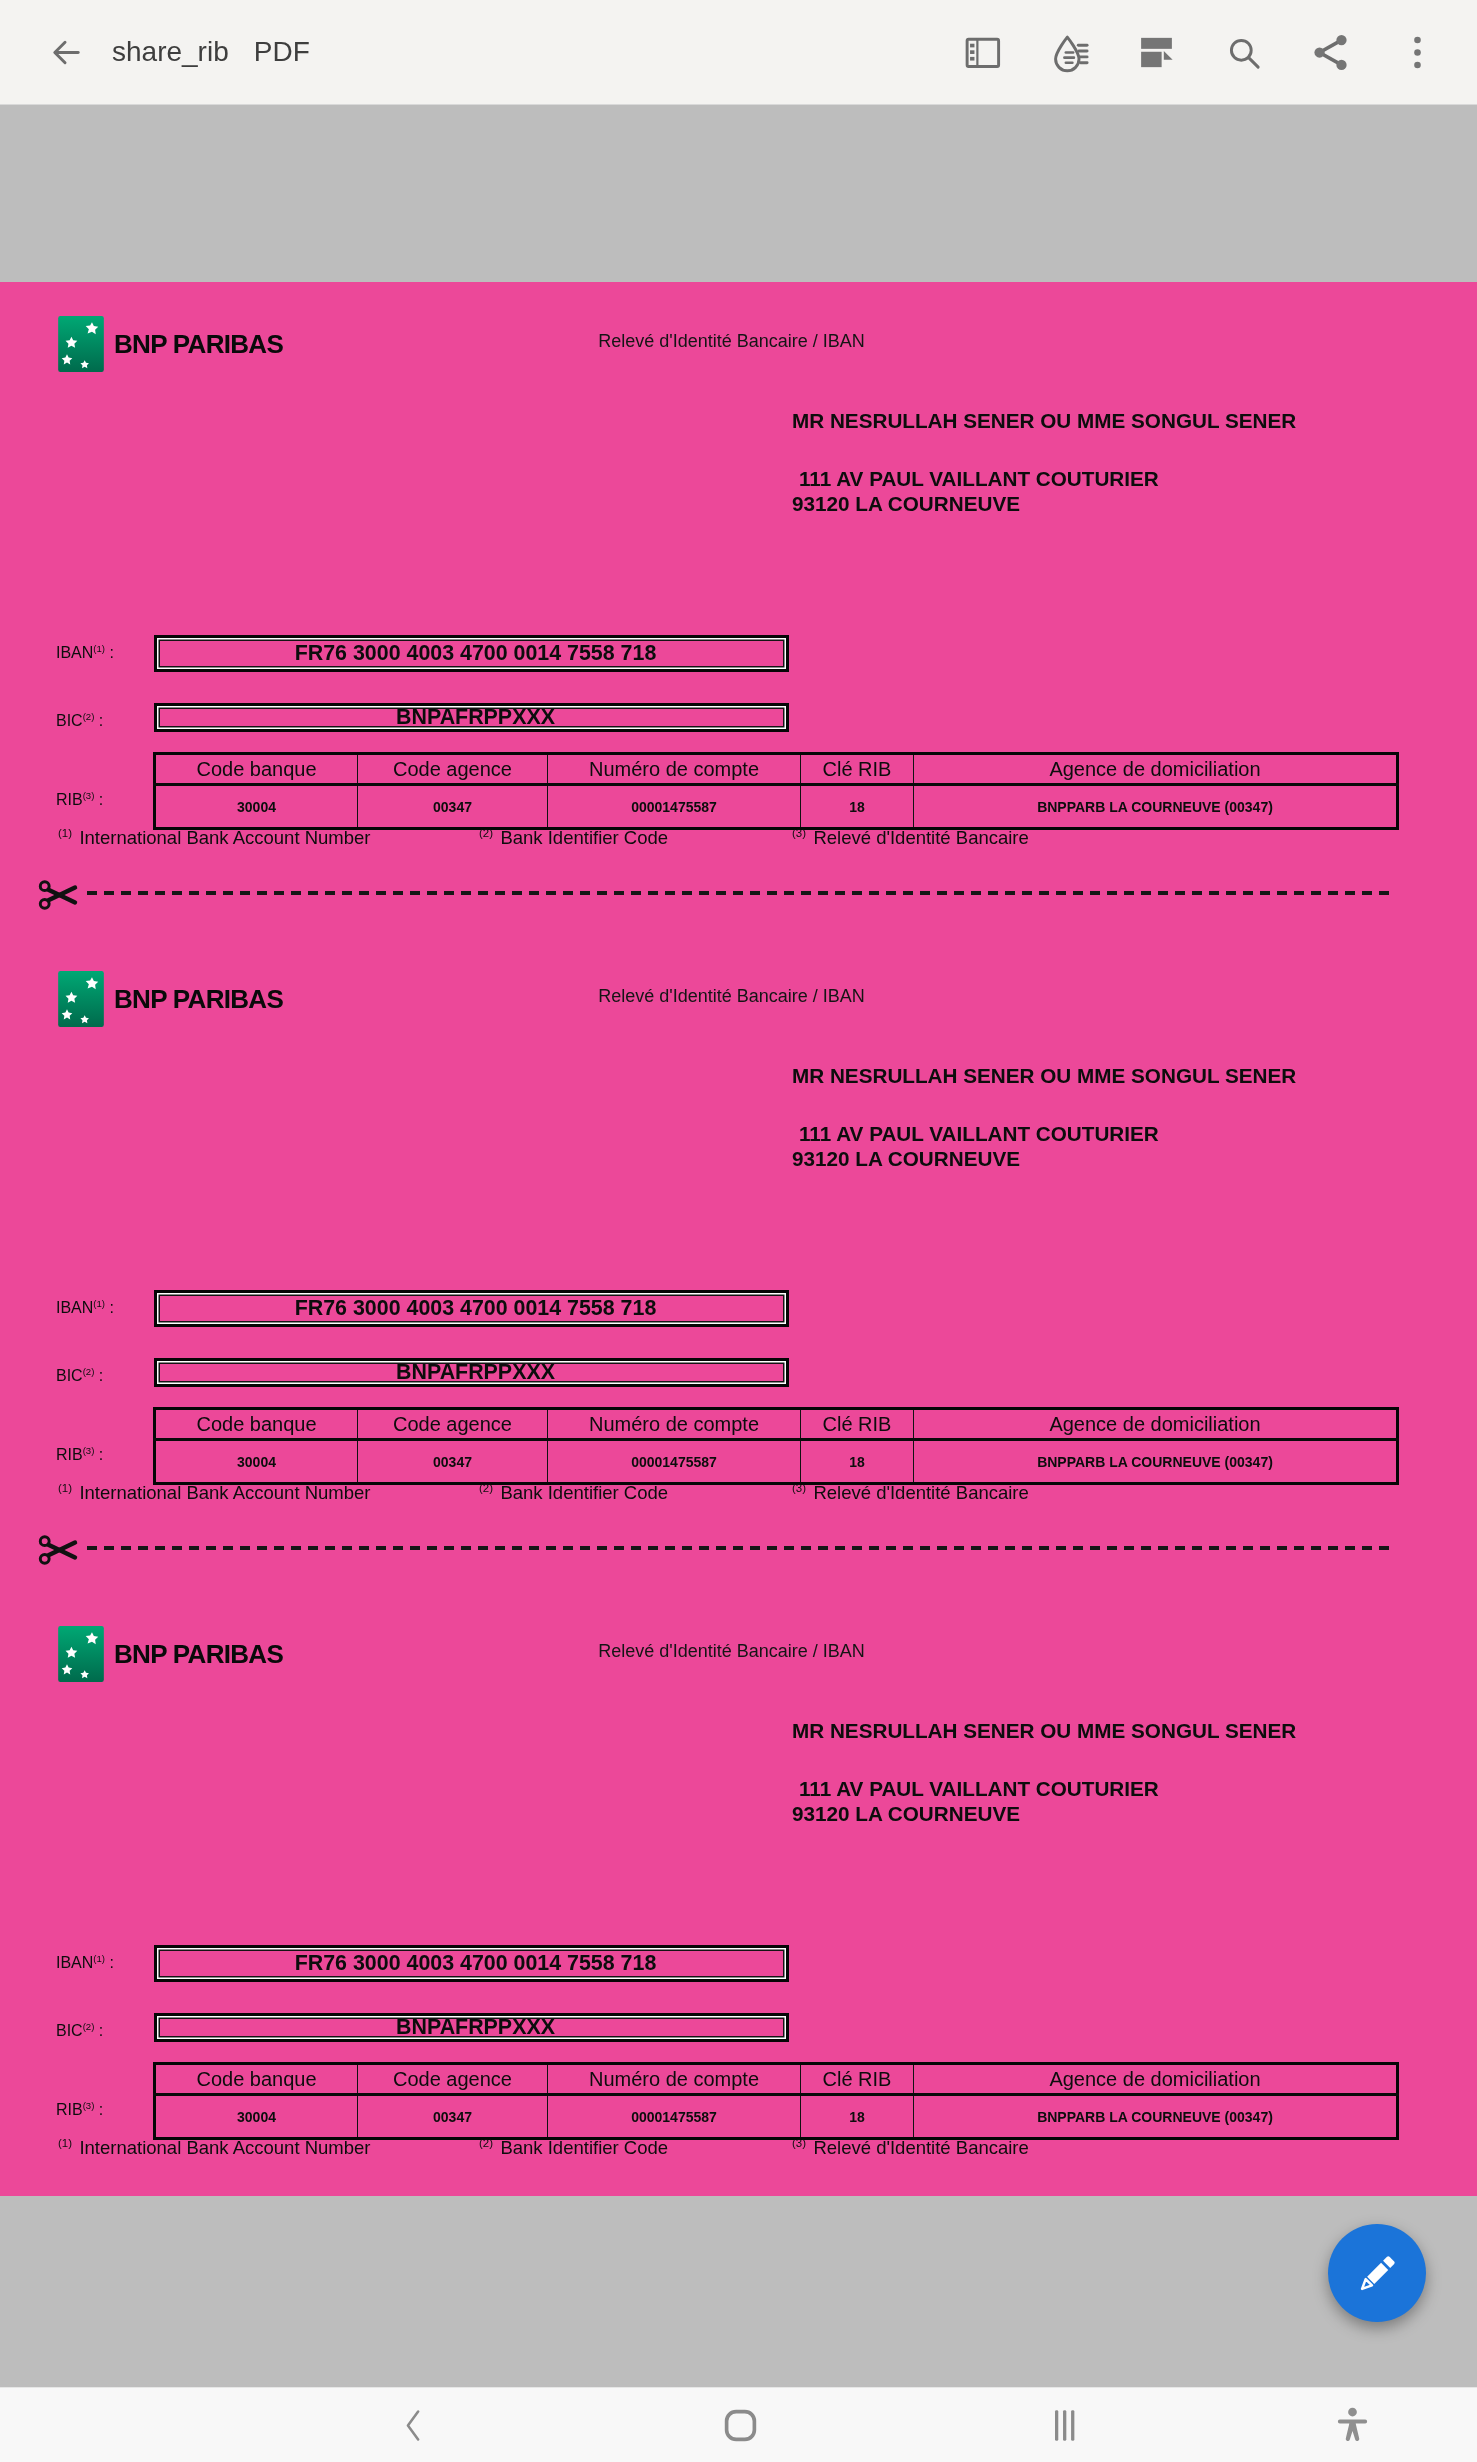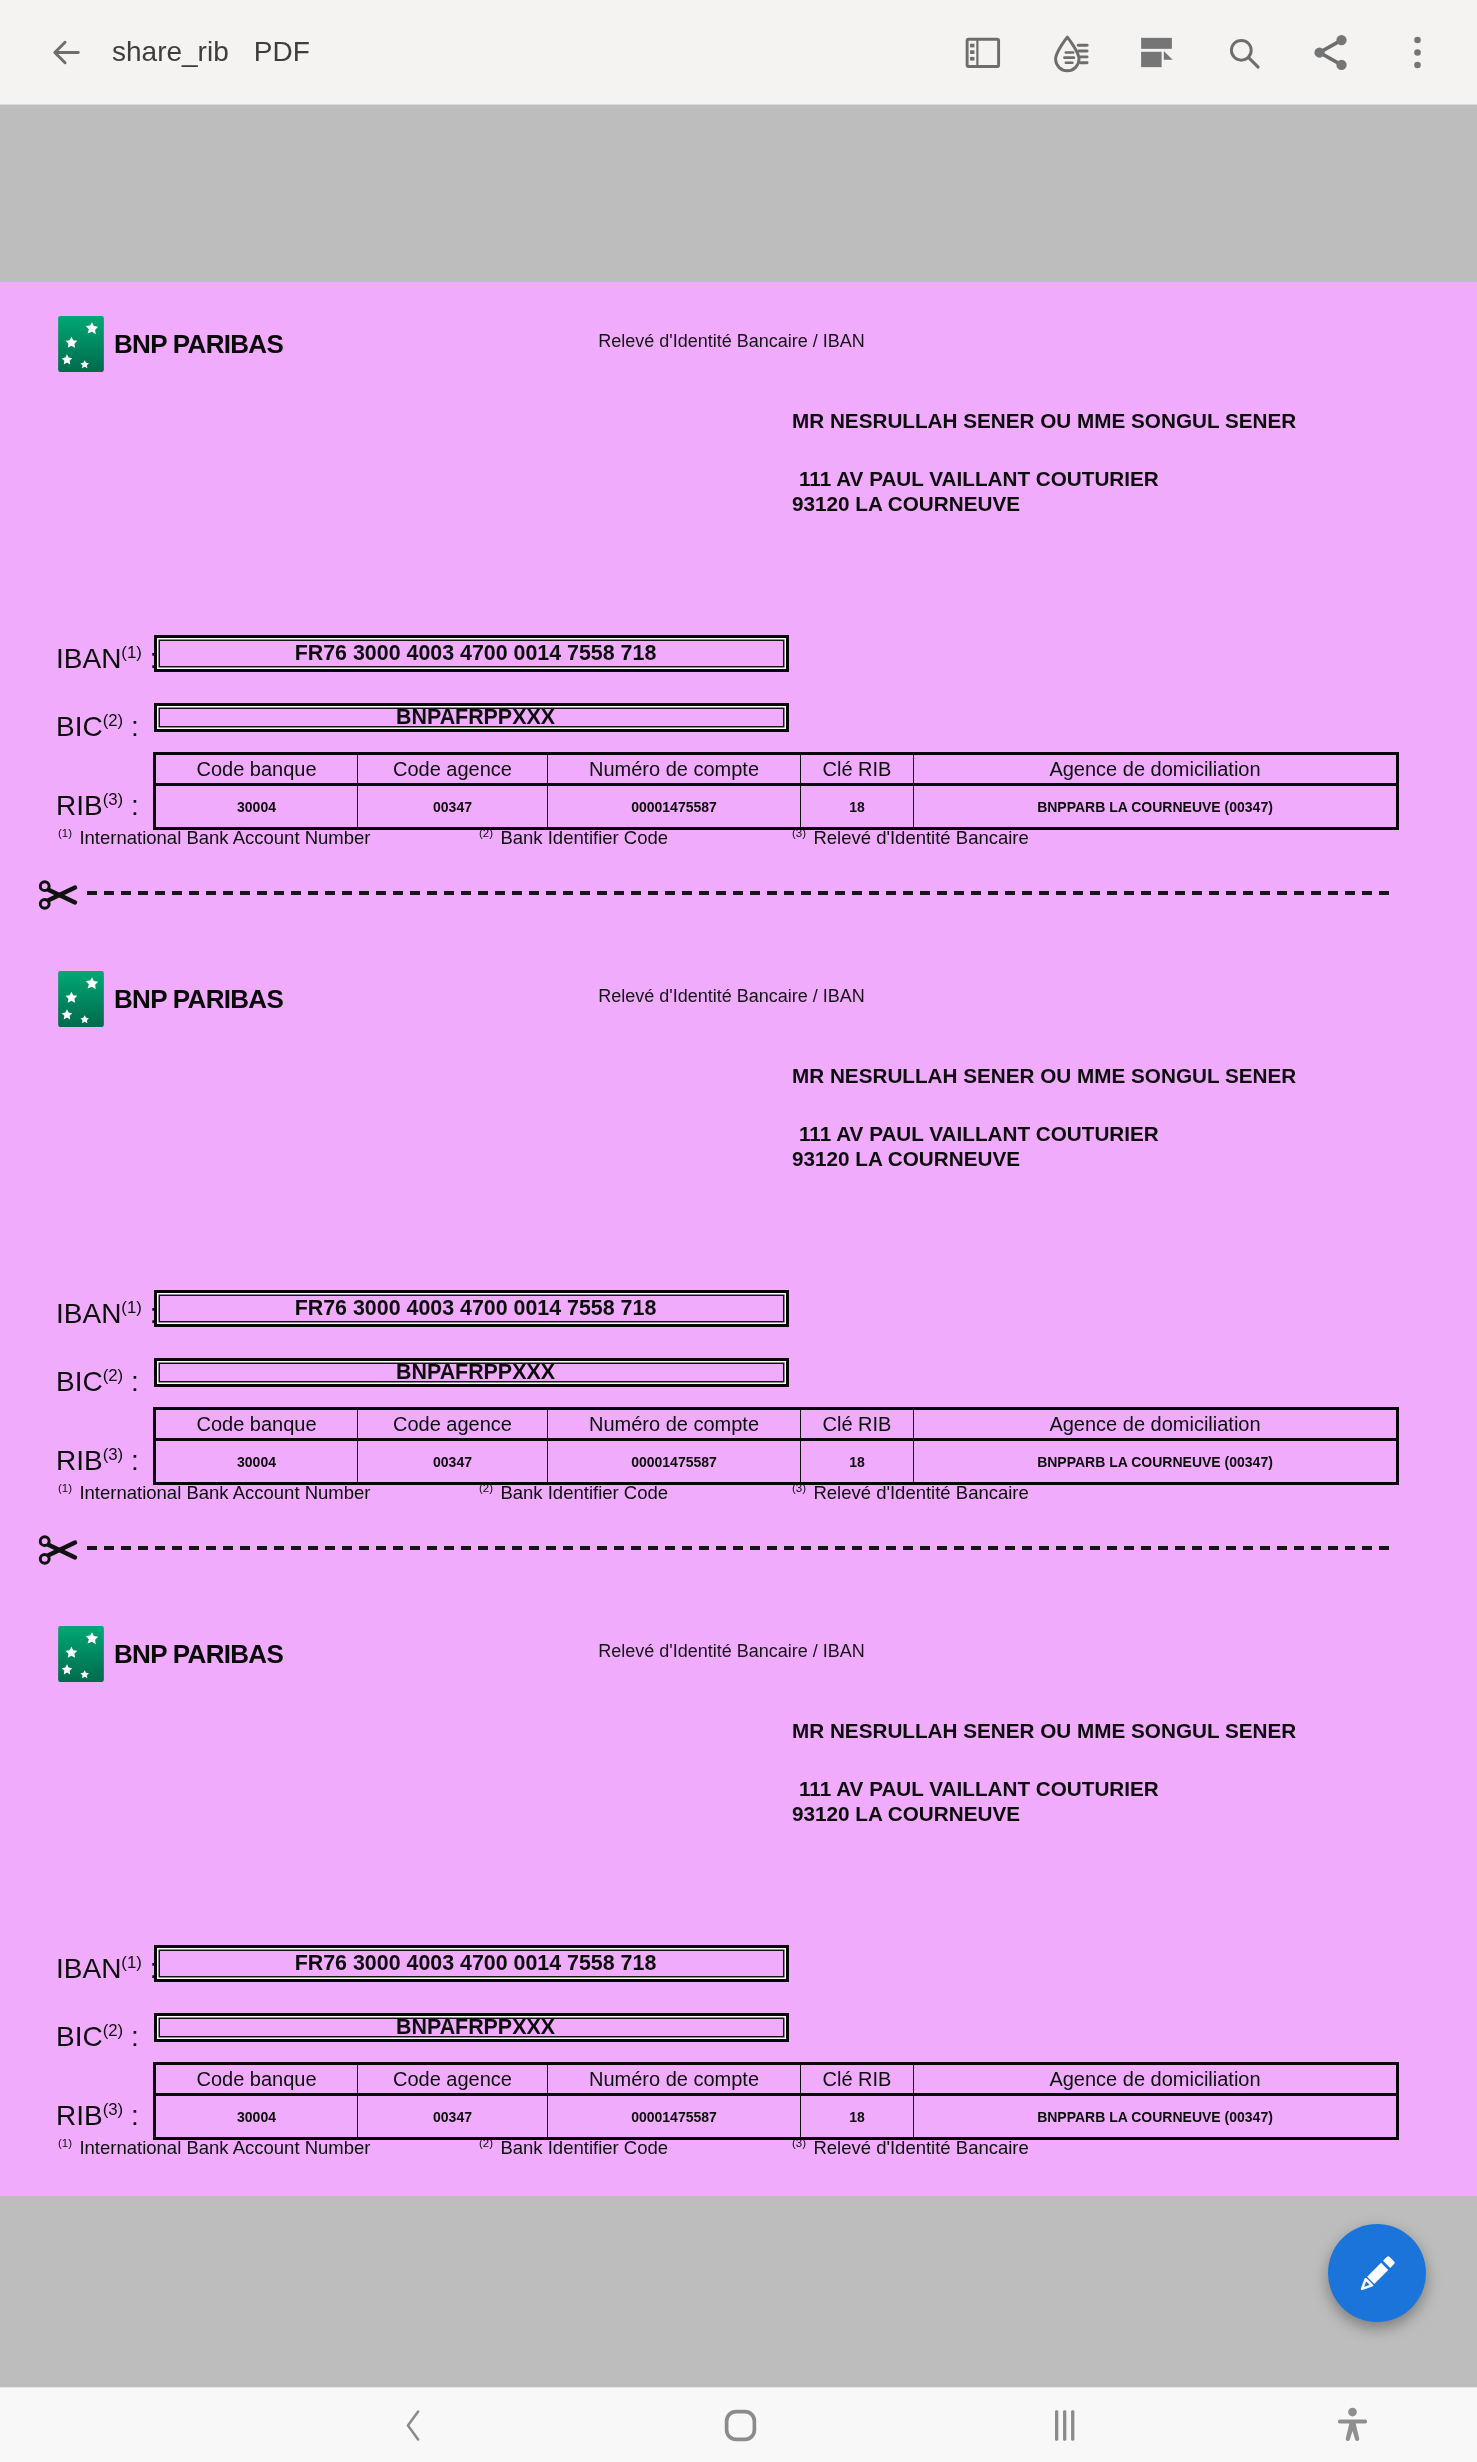--- a/index.html
+++ b/index.html
@@ -16,36 +16,36 @@
   .apptitle { font-size:28px; color:#3e3e3e; }
   .filetype { font-size:28px; color:#3e3e3e; margin-left:25px; }
   .actions  { margin-left:auto; display:flex; align-items:center; gap:40px; }
   .ic { stroke:#6d6d6d; fill:none; stroke-width:4; stroke-linecap:round; stroke-linejoin:round; }
   .icf { fill:#757575; stroke:none; }
 
   
   .viewer { position:absolute; top:105px; left:0; width:1478px; height:2283px;
             background:#bdbdbd; overflow:hidden; }
   .page { position:relative; margin-top:177px; width:1478px; height:1914px;
-          background:#f0abfc; color:#0d0d0d; }
+          background:#ec4899; color:#0d0d0d; }
 
   .rib-section { position:relative; width:100%; height:655px; }
   .rib-section:last-of-type { height:605px; }
 
   .logo-mark  { position:absolute; left:58px;  top:34px;  width:46px; height:56px; }
   .brand      { position:absolute; left:114px; top:47px;  font-size:26px; font-weight:bold;
                 letter-spacing:-0.7px; color:#0a0a0a; }
   .doc-title  { position:absolute; left:0; top:49px; width:1463px; text-align:center;
                 font-size:18px; color:#151515; }
 
   .holder-name  { position:absolute; left:792px; top:127px; font-size:20.7px; font-weight:bold; }
   .holder-addr1 { position:absolute; left:799px; top:185px; font-size:20.7px; font-weight:bold; }
   .holder-addr2 { position:absolute; left:792px; top:210px; font-size:20.7px; font-weight:bold; }
 
-  .field-label { position:absolute; left:56px; font-size:28px; color:#0d0d0d; }
+  .field-label { position:absolute; left:56px; font-size:16px; color:#0d0d0d; }
   .field-label sup { font-size:60%; }
   .colon { white-space:pre; }
   .iban-label { top:361px; }
   .bic-label  { top:429px; }
   .rib-label  { top:508px; }
 
   .value-box { position:absolute; left:154px; width:635px; text-align:center;
                border:3px solid #060606; box-shadow: inset 0 0 0 1.5px #fff, inset 0 0 0 3px #141414;
                font-weight:bold; font-size:21.4px; display:flex; align-items:center; justify-content:center;padding-left:8px; }
   .iban-box { top:353px; height:37px; }

